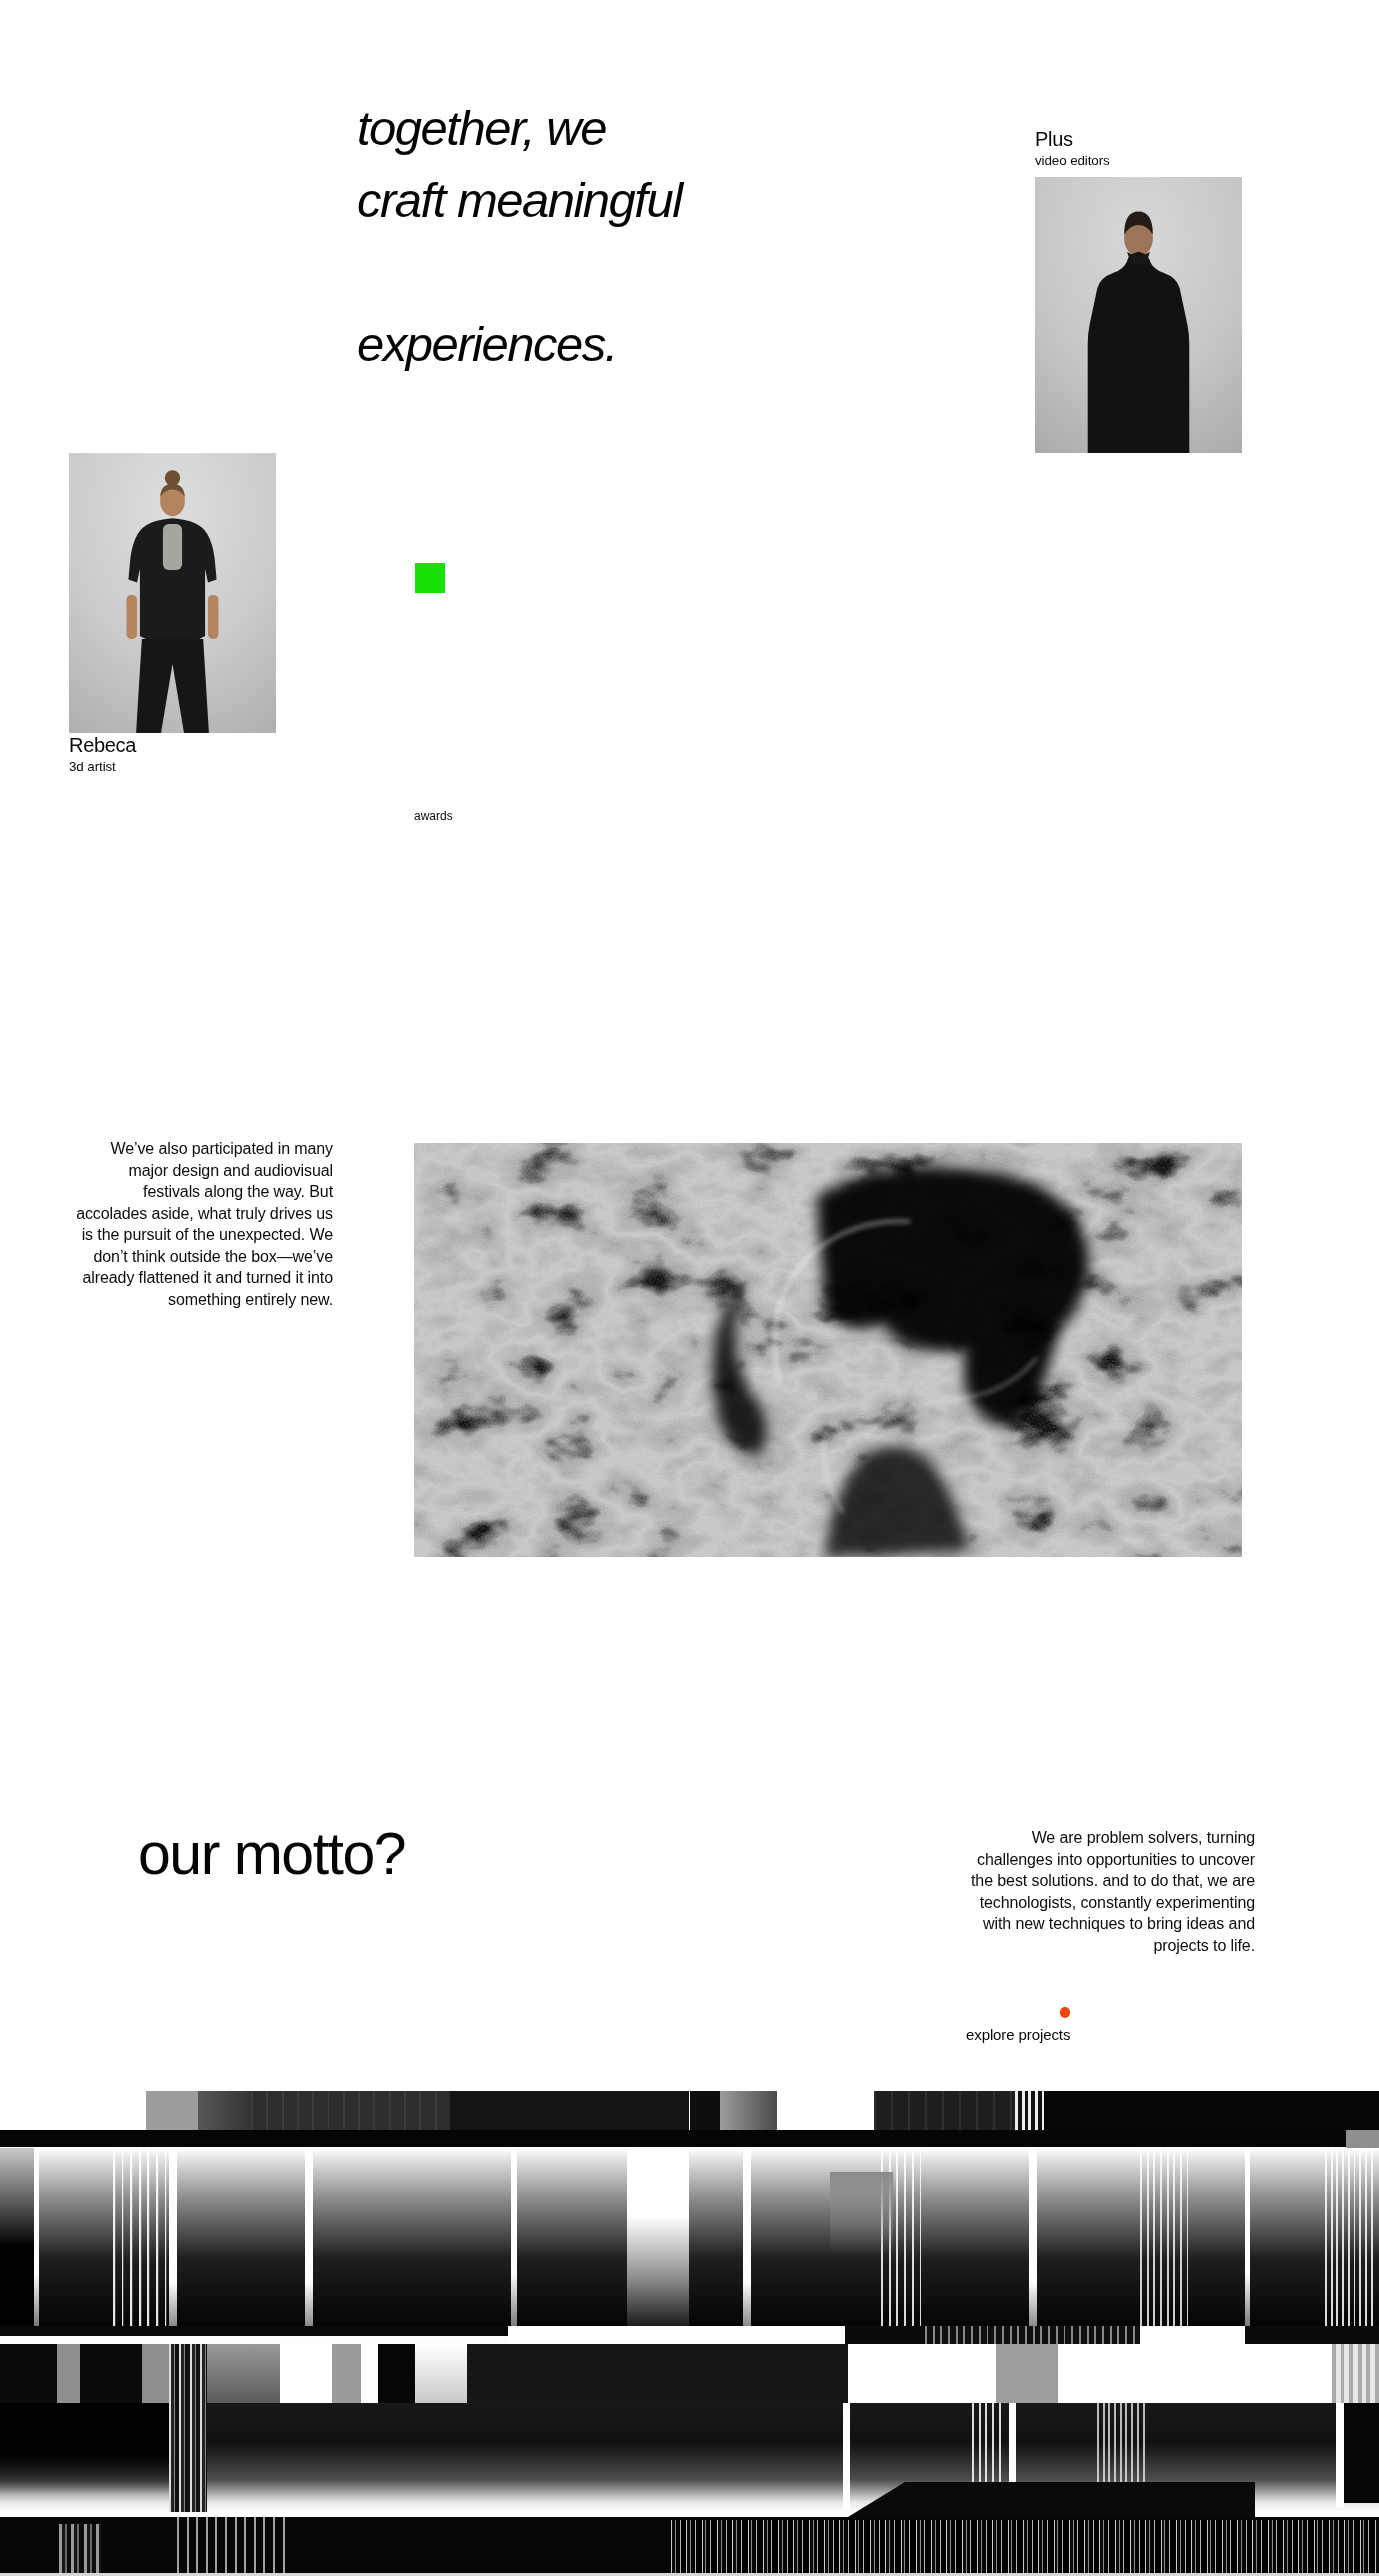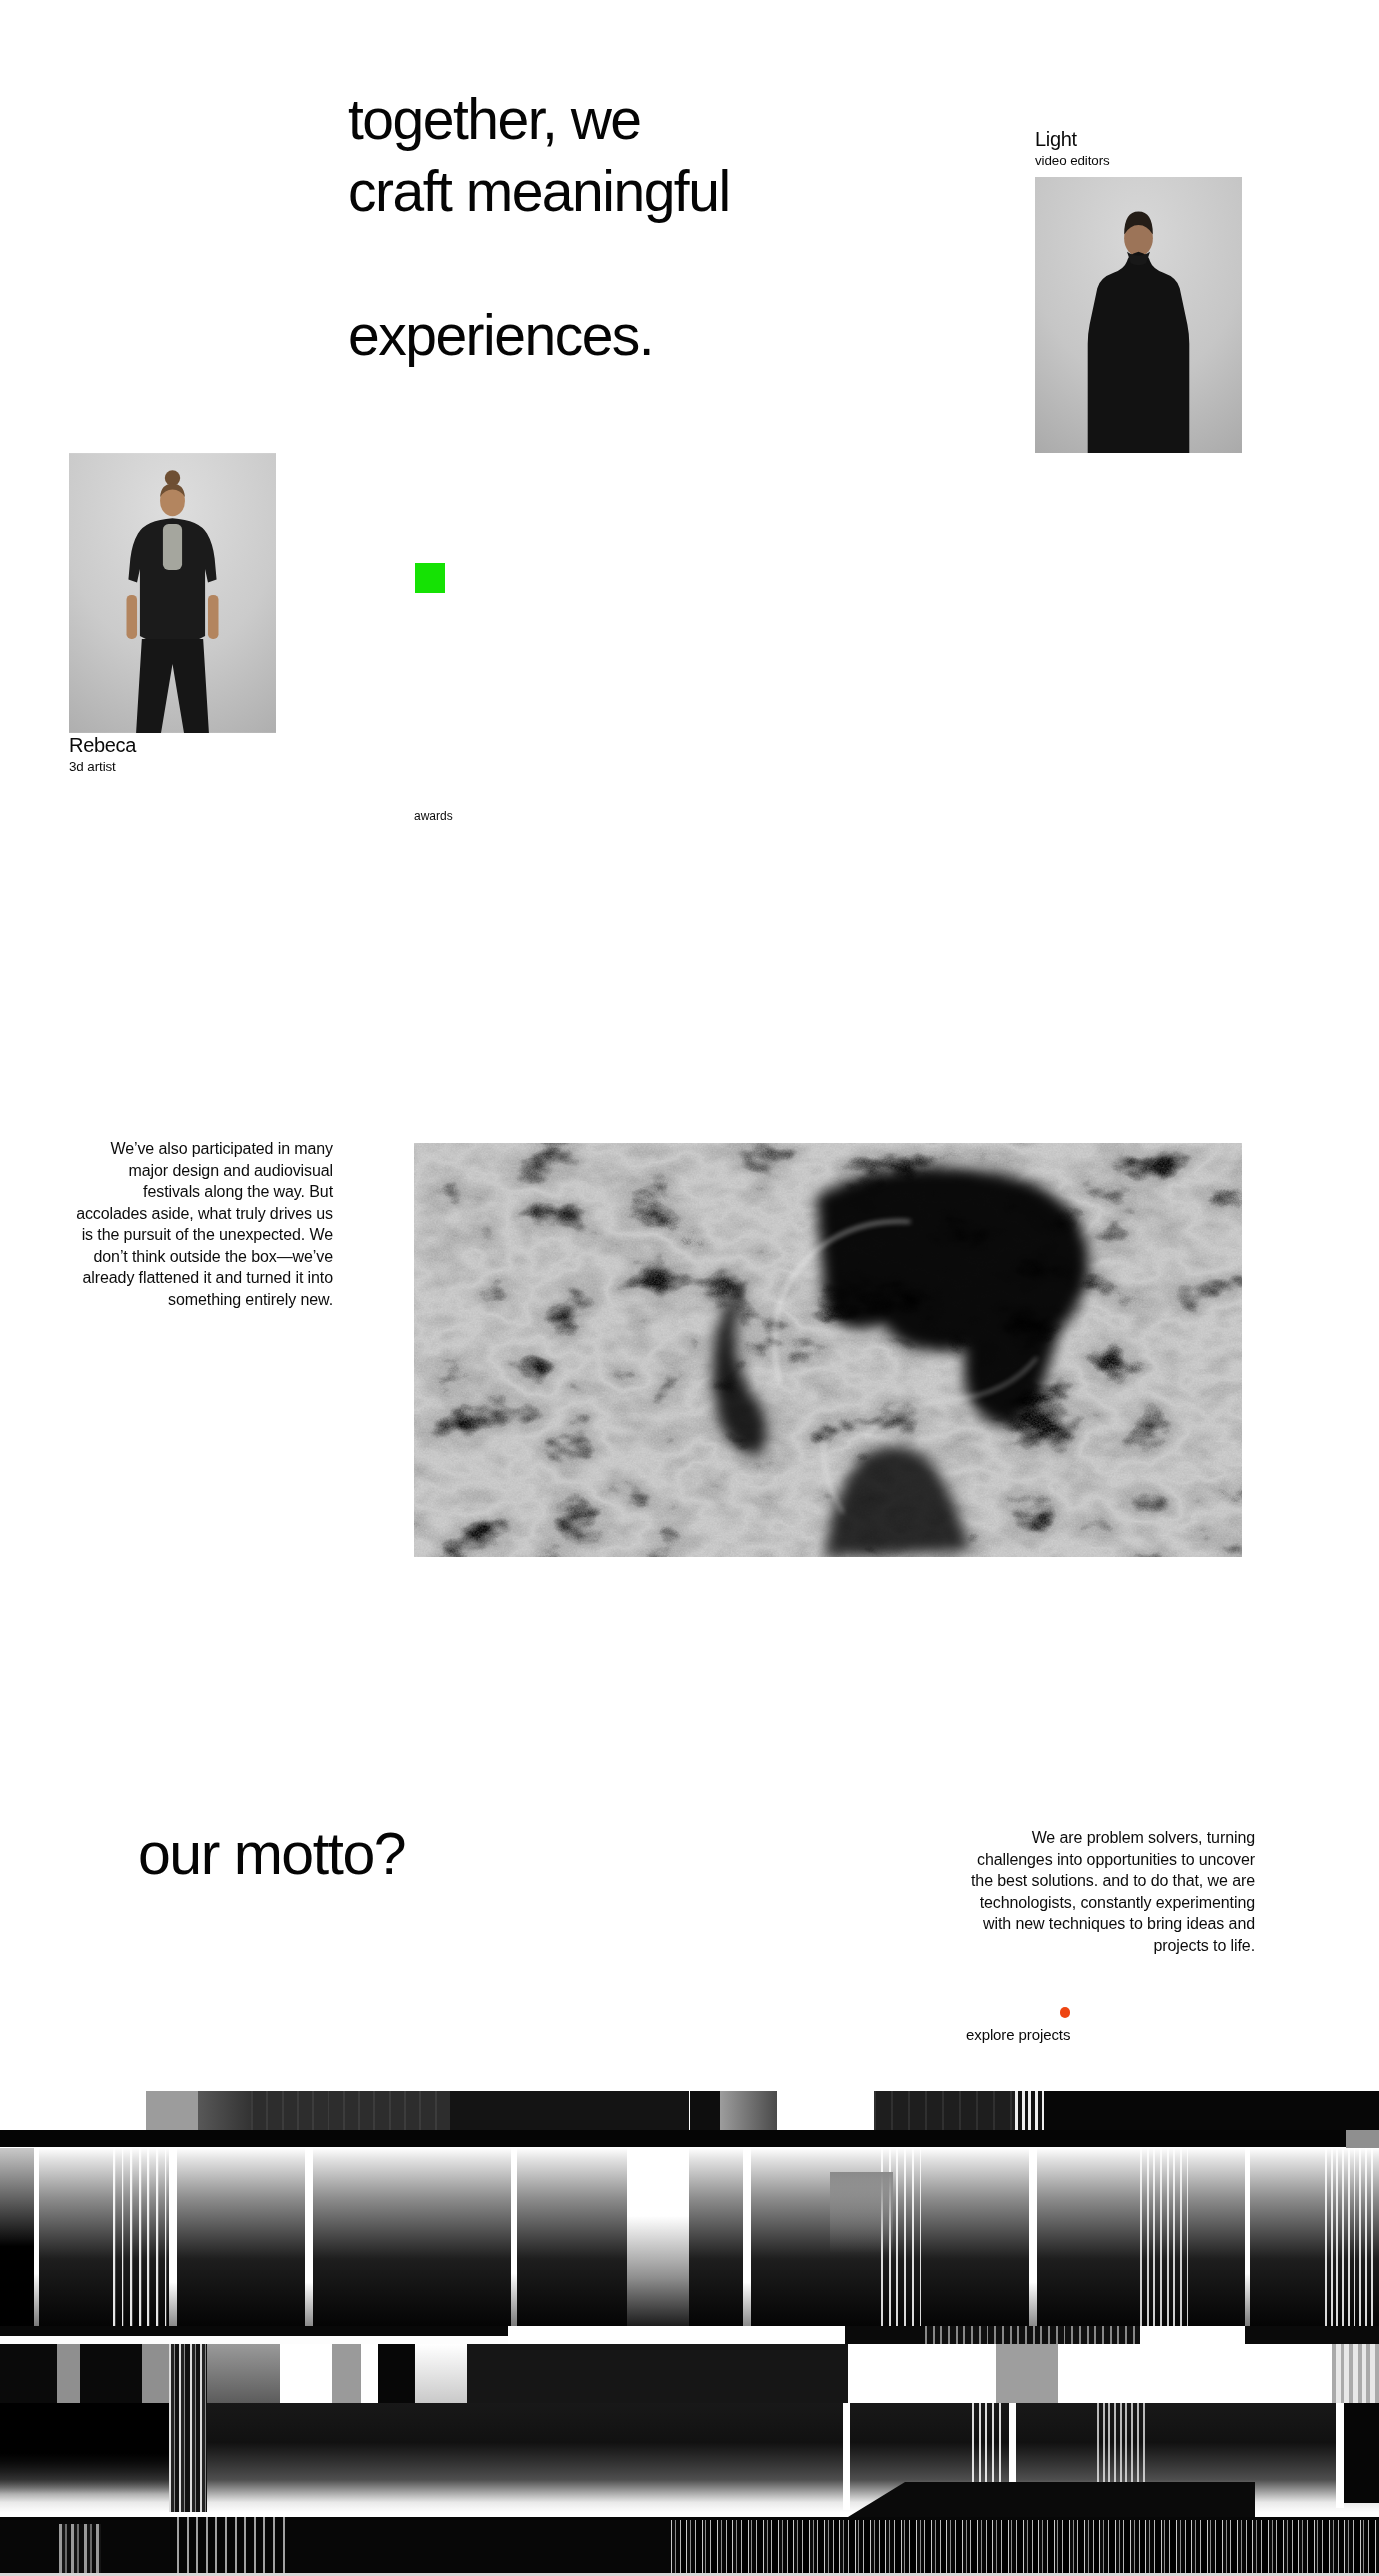--- a/index.html
+++ b/index.html
@@ -1,21 +1,21 @@
 <!DOCTYPE html>
 <html style="--green: #15e204; --orange: #ee4512;"><head>
 <meta charset="utf-8">
 <style>
   html,body{margin:0;padding:0;background:#fff;}
   .page{position:relative;width:1379px;height:2576px;background:#fff;overflow:hidden;
         font-family:"Liberation Sans",sans-serif;color:#0a0a0a;}
   .abs{position:absolute;}
   
-  .hero-heading{position:absolute;left:345px;top:80px;margin:3px;font-weight:400;
-    font-size:57px;line-height:72px;letter-spacing:-1.5px;color:#050505;}
+  .hero-heading{position:absolute;left:345px;top:80px;margin:12px;font-weight:400;
+    font-size:49px;line-height:72px;letter-spacing:-1.5px;color:#050505;font-style:italic;}
   .motto-heading{position:absolute;left:138px;top:1818px;margin:0;font-weight:400;
     font-size:59px;line-height:72px;letter-spacing:-1.5px;color:#050505;}
   
   .member-caption .name{font-size:20px;line-height:25px;letter-spacing:-0.3px;}
   .member-caption .role{font-size:13.4px;line-height:17px;letter-spacing:-0.1px;}
   .photo{position:absolute;overflow:hidden;}
   
   .awards-label{position:absolute;left:414px;top:807px;font-size:12px;line-height:19px;}
   .awards-para{position:absolute;left:414px;top:851px;width:772px;margin:0;
     font-size:35px;line-height:46px;letter-spacing:-0.6px;color:#080808;}
@@ -36,21 +36,21 @@
   .g{position:absolute;}
 </style>
 </head>
 <body>
 
 <div class="page">
 
   <h1 class="hero-heading"><span>together, we</span><br><span>craft meaningful</span><br><br><span>experiences.</span></h1>
 
   <div class="abs member-caption" style="left:1035px;top:127px;">
-    <div class="name">Light</div>
+    <div class="name">Plus</div>
     <div class="role">video editors</div>
   </div>
   <div class="photo" style="left:1035px;top:177px;width:207px;height:276px;">
     <svg width="207" height="276" viewBox="0 0 216 288">
       <defs>
         <radialGradient id="lbg" cx="50%" cy="22%" r="95%">
           <stop offset="0%" stop-color="#d8d8d8"></stop>
             <stop offset="55%" stop-color="#c6c6c6"></stop>
             <stop offset="100%" stop-color="#a8a8a8"></stop>
         </radialGradient>

